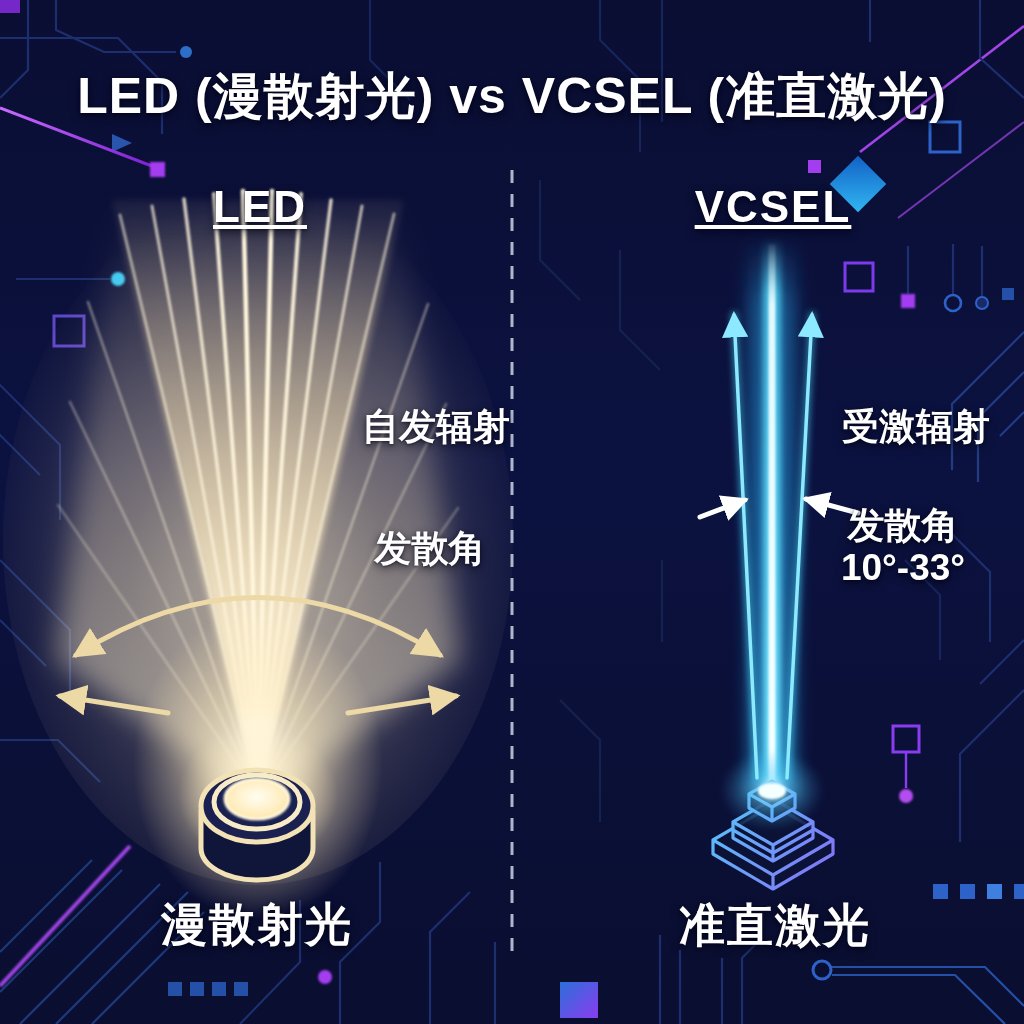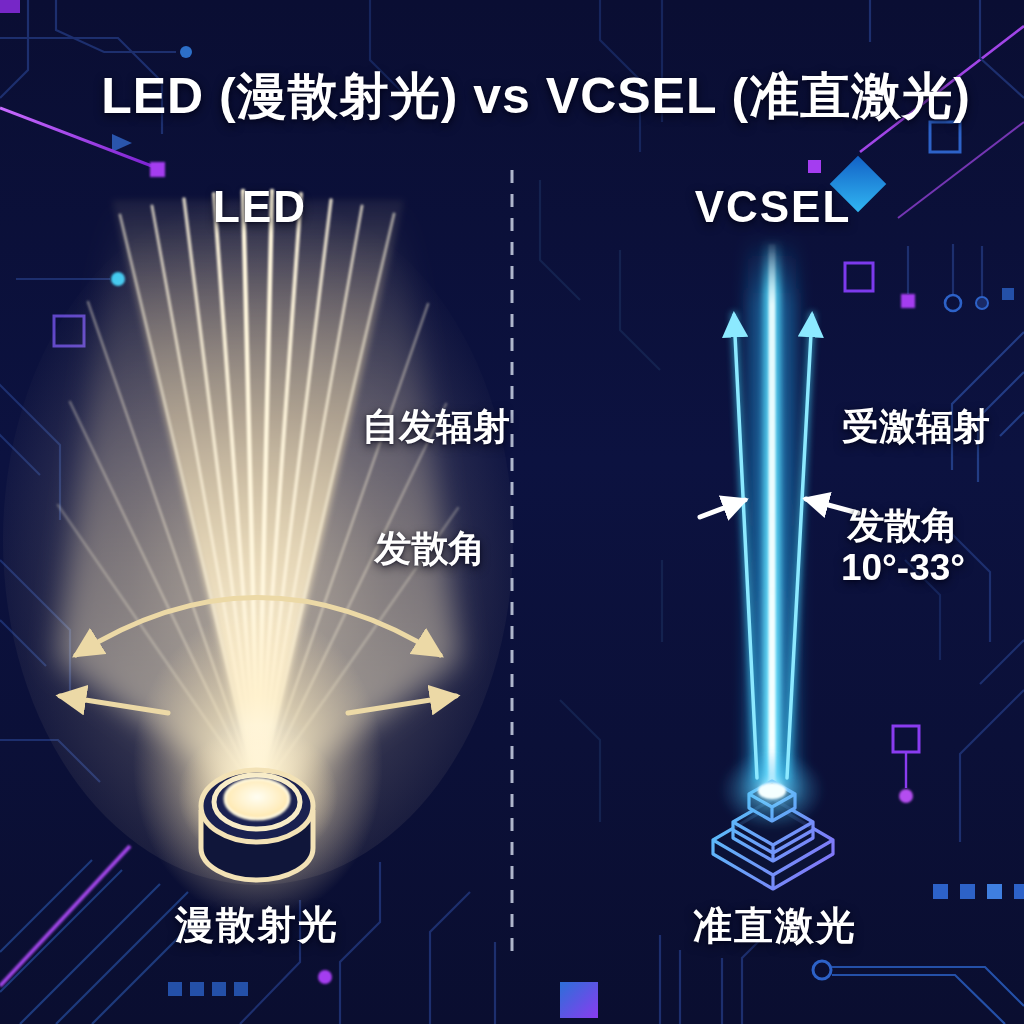--- a/index.html
+++ b/index.html
@@ -8,24 +8,24 @@
     background:linear-gradient(180deg,#0a0e33 0%,#0c1240 45%,#0a0e30 100%);
     font-family:"Liberation Sans","DejaVu Sans",sans-serif;
   }
   .stage svg{position:absolute;left:0;top:0;}
   .label{
     position:absolute;transform:translate(-50%,-50%);
     color:#ffffff;font-weight:700;white-space:nowrap;text-align:center;
     text-shadow:0 3px 10px rgba(0,0,15,.7),0 1px 3px rgba(0,0,25,.55);
   }
   .title{font-size:50px;letter-spacing:1px;}
-  .hdr{font-size:44px;letter-spacing:2px;}
+  .hdr{font-size:44px;letter-spacing:2px;text-decoration:underline;}
   .anno{font-size:37px;}
   .anno-block{line-height:42px;font-size:37px;}
-  .caption{font-size:39px;letter-spacing:2px;text-align:center;}
+  .caption{font-size:46px;letter-spacing:2px;text-align:center;}
 </style>
 </head>
 <body>
 
 <div class="stage">
 
 <svg width="1024" height="1024" viewBox="0 0 1024 1024">
   <defs>
     <radialGradient id="warmHalo" cx="50%" cy="55%" r="55%">
       <stop offset="0%" stop-color="rgba(255,240,208,0.50)"></stop>
@@ -266,21 +266,21 @@
   </g>
 
   <g fill="none" stroke-linecap="round">
     <line x1="700" y1="517" x2="745" y2="500" stroke-width="5" marker-end="url(#mWhite)" stroke="#ffffff"></line>
     <line x1="858" y1="513" x2="806" y2="499" stroke-width="5" marker-end="url(#mWhite)" stroke="#ffffff"></line>
   </g>
 
   <line x1="512" y1="170" x2="512" y2="952" stroke-width="3" stroke-dasharray="13 11" opacity="0.85" stroke="#ccd4e6"></line>
 </svg>
 
-<div class="label title" style="left:512px;top:96px;margin-left:24px;">LED (漫散射光) vs VCSEL (准直激光)</div>
+<div class="label title" style="left:512px;top:96px;">LED (漫散射光) vs VCSEL (准直激光)</div>
 
 <div class="label hdr" style="left:260px;top:207px;">LED</div>
 <div class="label hdr" style="left:773px;top:207px;">VCSEL</div>
 
 <div class="label anno" style="left:436px;top:427px;text-align:center;">自发辐射</div>
 <div class="label anno-block" style="left:430px;top:549px;">
   <div>发散角</div>
 </div>
 
 <div class="label anno" style="left:916px;top:427px;">受激辐射</div>

